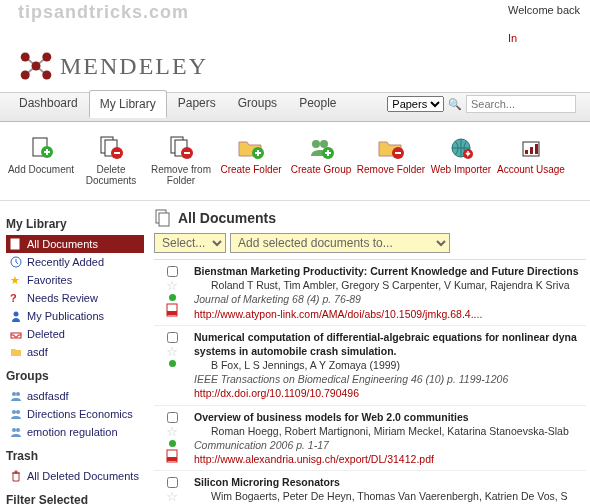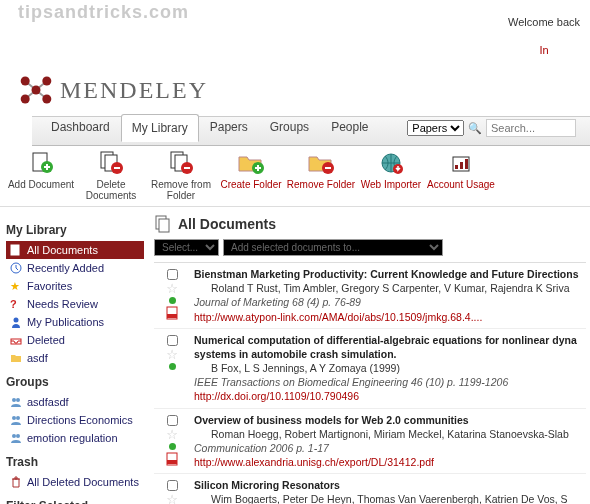--- a/index.html
+++ b/index.html
@@ -1,45 +1,45 @@
 <!DOCTYPE html>
 <html><head>
 <meta charset="utf-8">
 <style>
 * { margin: 0; padding: 0; box-sizing: border-box; font-family: Arial, Helvetica, sans-serif; }
 body { background: #fff; font-size: 11px; color: #333; width: 590px; height: 504px; overflow: hidden; position: relative; }
 .watermark { position: absolute; top: 2px; left: 18px; font-size: 18px; color: rgba(150,150,150,0.5); font-weight: bold; z-index: 100; letter-spacing: 1px; }
-.topbar { display: flex; justify-content: flex-end; padding: 16px 10px; font-size: 11px; color: #333; text-align: center; }
+.topbar { display: flex; justify-content: flex-end; padding: 4px 10px; font-size: 11px; color: #333; }
 .topbar .login { color: #a00; margin-top: 16px; }
 .header { display: flex; align-items: center; padding: 0 18px 8px 18px; }
 .logo-molecule { width: 36px; height: 36px; margin-right: 6px; }
 .logo-text { font-size: 24px; letter-spacing: 2px; color: #666; font-family: Georgia, serif; }
-.navbar { background: linear-gradient(#f7f7f7,#e8e8e8); border-top: 1px solid #ccc; border-bottom: 1px solid #bbb; display: flex; align-items: flex-end; padding: 4px 8px; height: 30px; position: relative; margin-left: 32px; }
+.navbar { background: linear-gradient(#f7f7f7,#e8e8e8); border-top: 1px solid #ccc; border-bottom: 1px solid #bbb; display: flex; align-items: flex-end; padding: 4px 8px; height: 30px; position: relative; }
 .tab { padding: 6px 10px; font-size: 12px; color: #444; cursor: pointer; border: 1px solid transparent; }
 .tab.active { background: #fff; border: 1px solid #bbb; border-bottom: 1px solid #fff; border-radius: 3px 3px 0 0; position: relative; top: 1px; }
 .search-area { margin-left: auto; display: flex; align-items: center; gap: 4px; padding-right: 6px; padding-bottom: 4px; }
 .search-area select { font-size: 11px; }
-.search-area input { font-size: 11px; padding: 2px 4px; width: 90px; border: 1px solid #ccc; }
-.toolbar { display: flex; padding: 5px 6px; gap: 0; border-bottom: 1px solid #ddd; }
+.search-area input { font-size: 11px; padding: 2px 4px; width: 110px; border: 1px solid #ccc; }
+.toolbar { display: flex; padding: 14px 6px; gap: 0; border-bottom: 1px solid #ddd; }
 .tool { width: 70px; text-align: center; font-size: 10px; color: #444; cursor: pointer; }
 .tool.red { color: #a00; }
 .tool .ticon { width: 28px; height: 24px; margin: 0 auto 4px auto; display: block; }
 .content { display: flex; }
 .sidebar { width: 150px; padding: 8px 6px; }
 .sidebar h4 { font-size: 12px; font-weight: bold; color: #333; margin: 8px 0 4px 0; }
 .side-list { list-style: none; }
 .side-list li { padding: 3px 4px; font-size: 11px; color: #226; display: flex; align-items: center; gap: 5px; cursor: pointer; }
 .side-list li.active { background: #8b1a1a; color: #fff; }
 .side-icon { width: 12px; height: 12px; display: inline-block; flex-shrink: 0; }
 .main { flex: 1; padding: 8px 4px; overflow: hidden; }
 .main-header { display: flex; align-items: center; gap: 6px; margin-bottom: 6px; }
 .main-header h3 { font-size: 14px; font-weight: bold; color: #333; }
 .doc-icon { width: 18px; height: 18px; }
 .select-row { display: flex; gap: 4px; margin-bottom: 6px; }
-.select-row select, .select-row .addto { font-size: 10px; padding: 1px 3px; border: 1px solid #999; background: #000000; color: #666; }
+.select-row select, .select-row .addto { font-size: 12px; padding: 1px 3px; border: 1px solid #999; background: #fef9c3; color: #666; }
 .select-row .addto { width: 220px; }
 .doc-list { border-top: 1px solid #ddd; }
 .doc { display: flex; gap: 6px; padding: 4px 2px; border-bottom: 1px solid #eee; }
 .doc-left { width: 32px; display: flex; flex-direction: column; align-items: center; gap: 2px; padding-top: 2px; }
 .doc-left .cb { width: 11px; height: 11px; }
 .star { color: #ccc; font-size: 13px; cursor: pointer; line-height: 1; }
 .dot { width: 7px; height: 7px; border-radius: 50%; }
 .dot.green { background: #3a3; }
 .pdf { width: 14px; height: 14px; }
 .doc-body { flex: 1; font-size: 10.5px; line-height: 1.35; overflow: hidden; }
@@ -117,20 +117,30 @@
       </svg>
     <span>Remove from Folder</span>
   </div>
   <div class="tool red">
     <svg class="ticon" viewBox="0 0 28 24">
         <path d="M2 6h8l2 3h12v11H2z" fill="#f4c753" stroke="#b88"></path>
         <circle cx="21" cy="17" r="6" fill="#3a3"></circle>
         <path d="M21 14v6M18 17h6" stroke="#fff" stroke-width="2"></path>
       </svg>
     <span>Create Folder</span>
+  </div>
+  <div class="tool red">
+    <svg class="ticon" viewBox="0 0 28 24">
+        <circle cx="9" cy="8" r="4" fill="#6a6"></circle>
+        <circle cx="17" cy="8" r="4" fill="#6a6"></circle>
+        <path d="M4 20c0-4 4-6 9-6s9 2 9 6" fill="#6a6"></path>
+        <circle cx="21" cy="17" r="6" fill="#3a3"></circle>
+        <path d="M21 14v6M18 17h6" stroke="#fff" stroke-width="2"></path>
+      </svg>
+    <span>Create Group</span>
   </div>
   <div class="tool red">
     <svg class="ticon" viewBox="0 0 28 24">
         <path d="M2 6h8l2 3h12v11H2z" fill="#f4c753" stroke="#b88"></path>
         <circle cx="21" cy="17" r="6" fill="#c22"></circle>
         <path d="M18 17h6" stroke="#fff" stroke-width="2"></path>
       </svg>
     <span>Remove Folder</span>
   </div>
   <div class="tool red">

